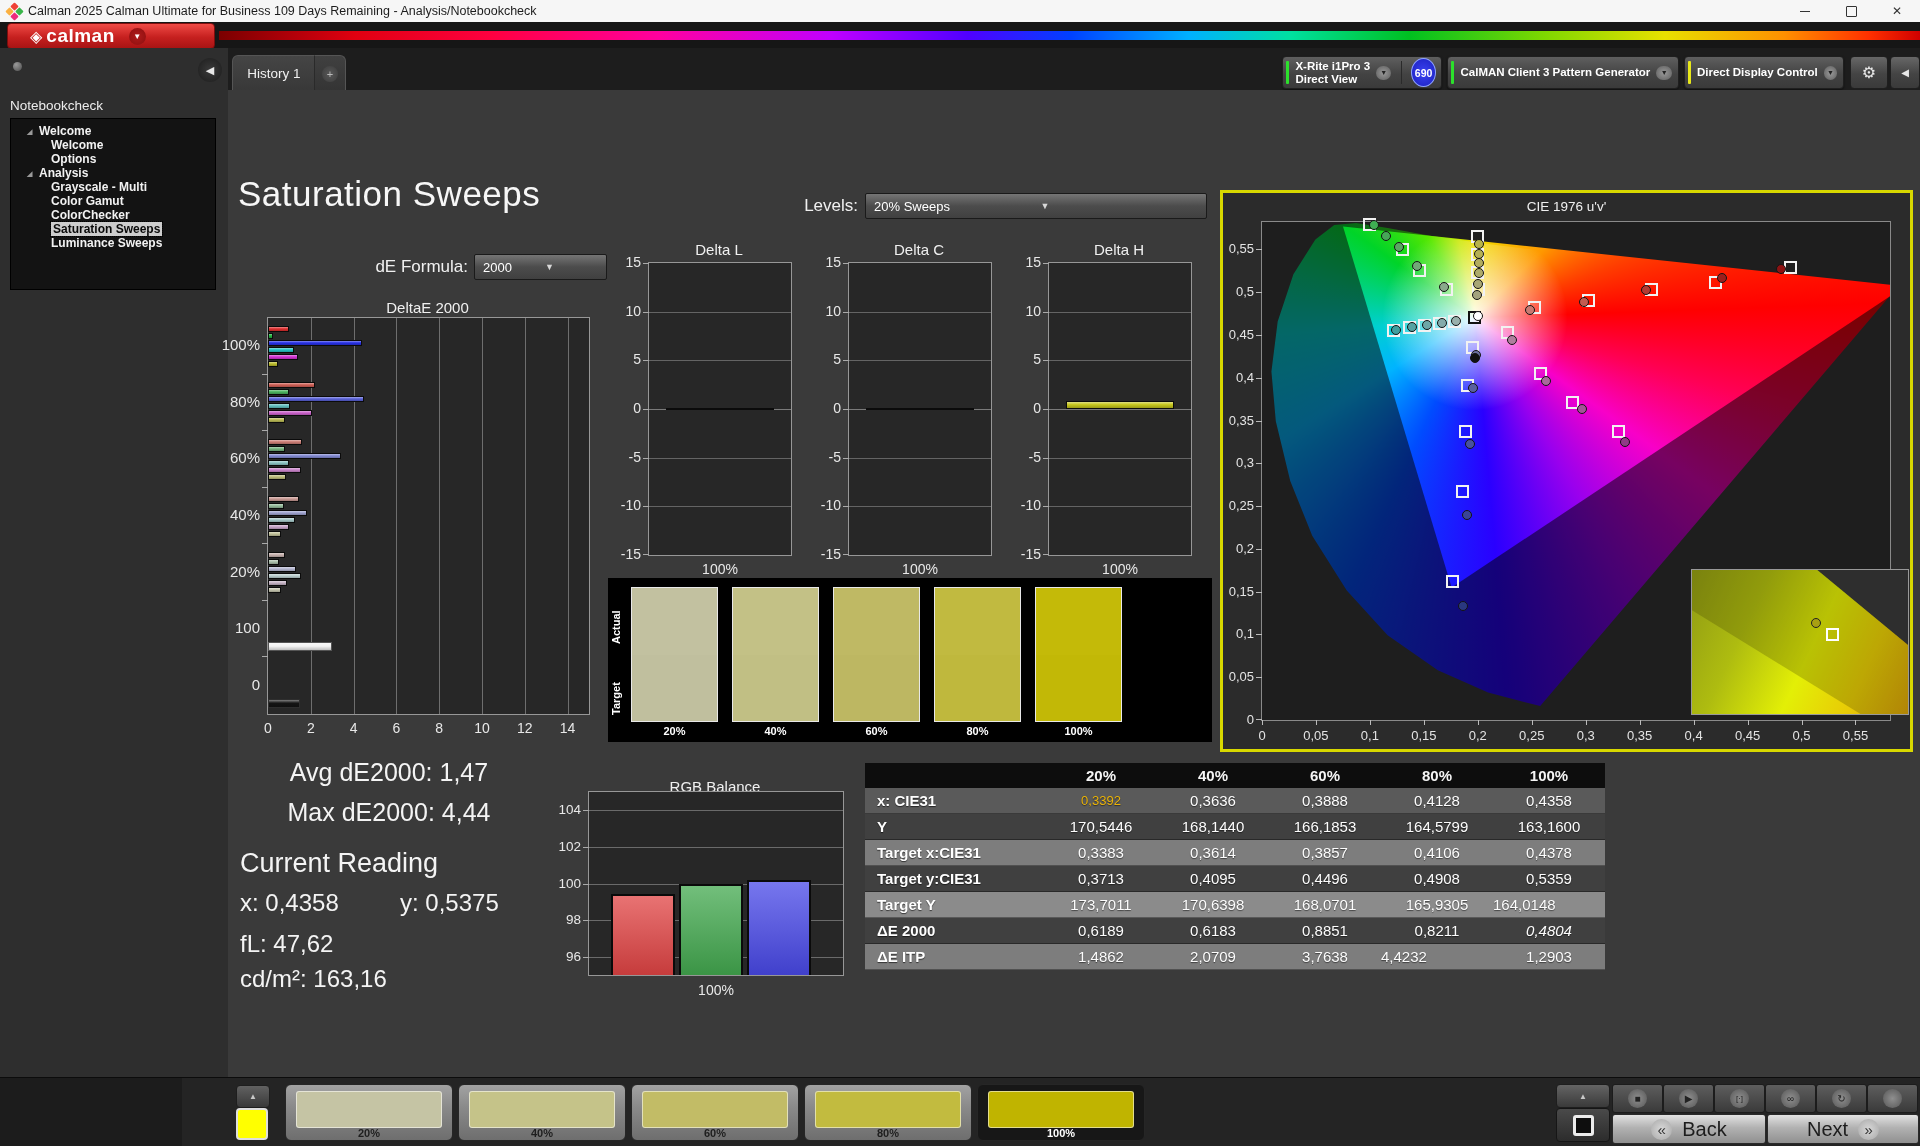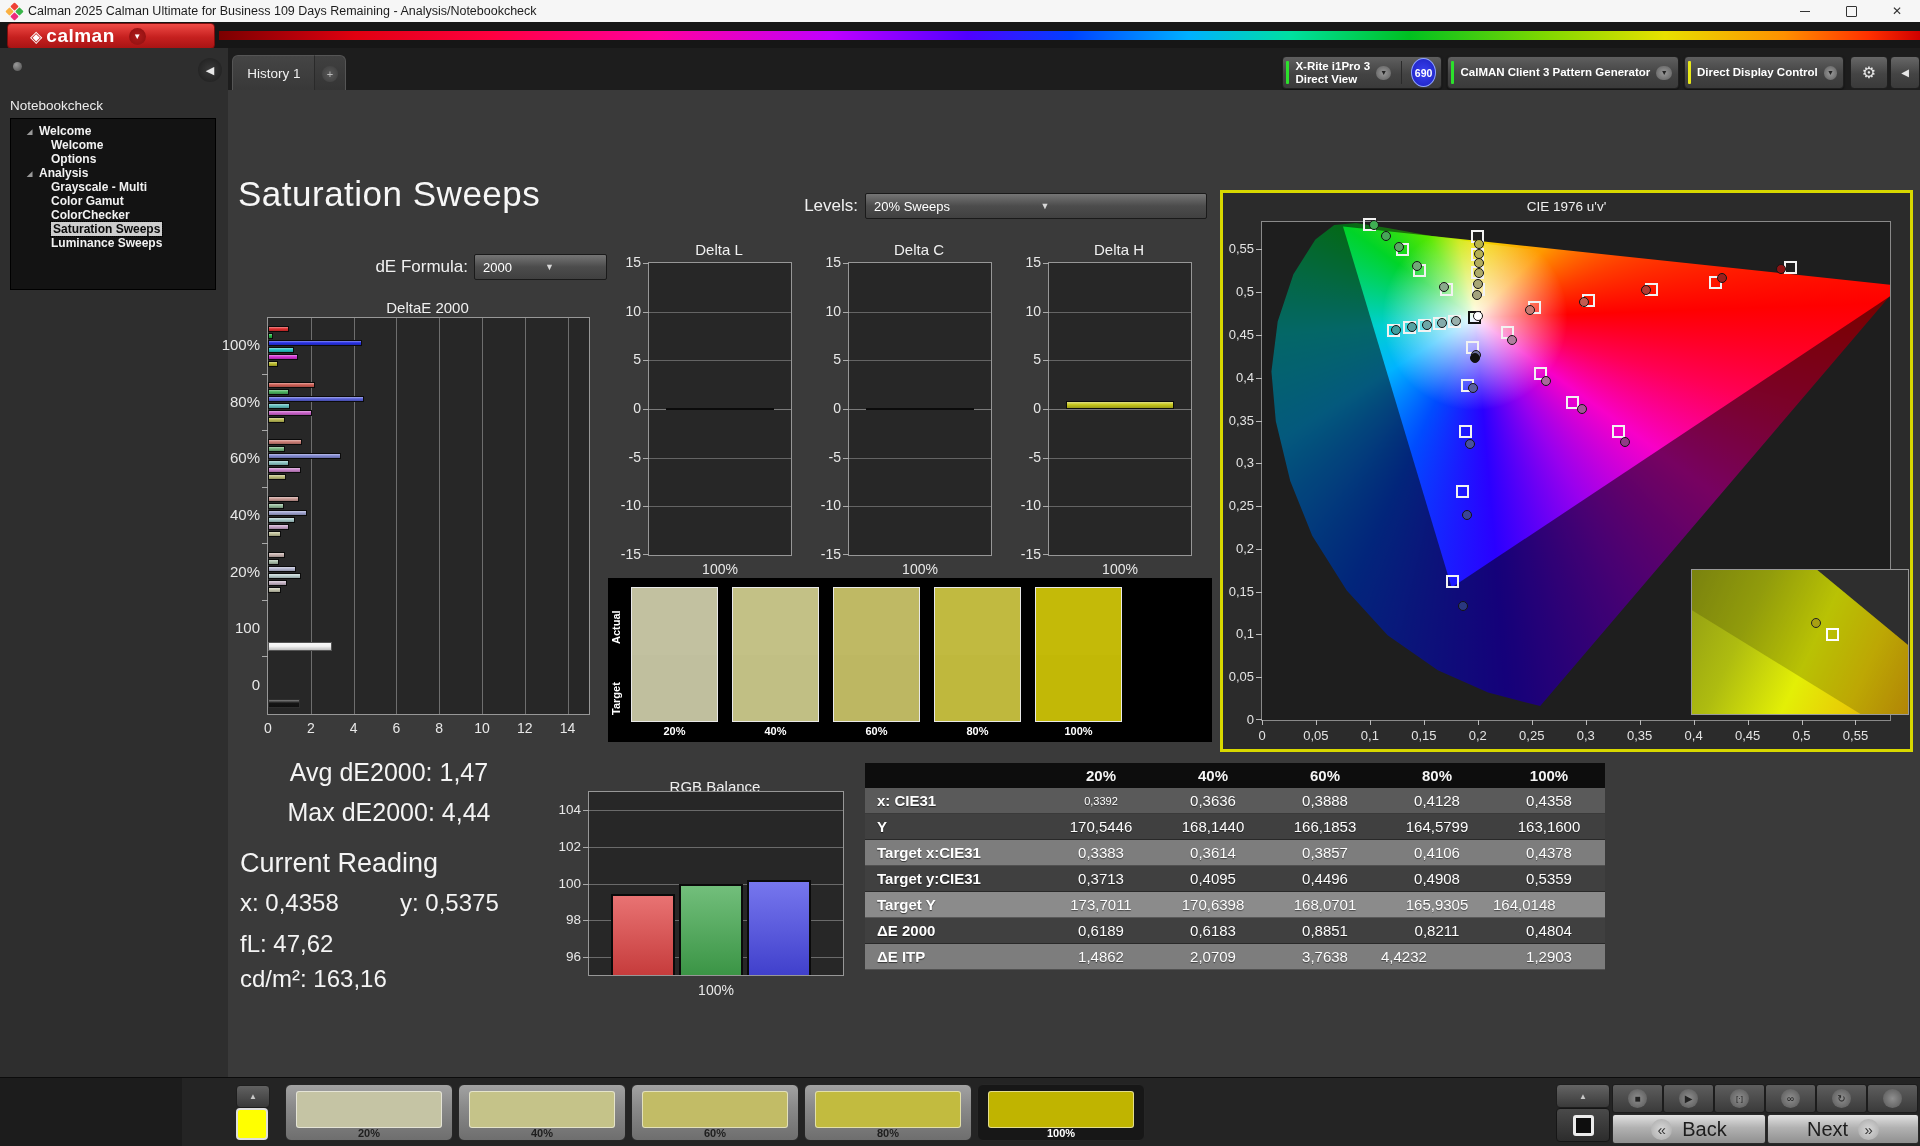--- a/index.html
+++ b/index.html
@@ -522,21 +522,21 @@
       <div class="trow" style="height: 25px; background: rgb(13, 13, 13); align-items: center;">
         <div class="tcell" style="width: 180px; text-align: center; font-size: 15px; font-weight: bold; color: rgb(245, 245, 245);"></div>
         <div class="tcell" style="width: 112px; text-align: center; font-size: 15px; font-weight: bold; color: rgb(245, 245, 245);">20%</div>
         <div class="tcell" style="width: 112px; text-align: center; font-size: 15px; font-weight: bold; color: rgb(245, 245, 245);">40%</div>
         <div class="tcell" style="width: 112px; text-align: center; font-size: 15px; font-weight: bold; color: rgb(245, 245, 245);">60%</div>
         <div class="tcell" style="width: 112px; text-align: center; font-size: 15px; font-weight: bold; color: rgb(245, 245, 245);">80%</div>
         <div class="tcell" style="width: 112px; text-align: center; font-size: 15px; font-weight: bold; color: rgb(245, 245, 245);">100%</div>
       </div>
       <div class="trow" style="height: 26px; background: rgb(90, 90, 90); align-items: center; border-bottom: 1px solid rgba(0, 0, 0, 0.35); box-sizing: border-box;">
         <div class="tcell" style="width: 180px; padding-left: 12px; font-size: 15px; font-weight: bold; color: rgb(255, 255, 255); text-shadow: rgba(0, 0, 0, 0.6) 0px 1px 1px;">x: CIE31</div>
-        <div class="tcell" style="width: 112px; text-align: center; font-size: 11px; color: #ffffff; text-shadow: rgba(0, 0, 0, 0.5) 0px 1px 1px;">0,3392</div>
+        <div class="tcell" style="width: 112px; text-align: center; font-size: 13px; color: #eab308; text-shadow: rgba(0, 0, 0, 0.5) 0px 1px 1px;">0,3392</div>
         <div class="tcell" style="width: 112px; text-align: center; font-size: 15px; color: rgb(253, 253, 253); text-shadow: rgba(0, 0, 0, 0.5) 0px 1px 1px;">0,3636</div>
         <div class="tcell" style="width: 112px; text-align: center; font-size: 15px; color: rgb(253, 253, 253); text-shadow: rgba(0, 0, 0, 0.5) 0px 1px 1px;">0,3888</div>
         <div class="tcell" style="width: 112px; text-align: center; font-size: 15px; color: rgb(253, 253, 253); text-shadow: rgba(0, 0, 0, 0.5) 0px 1px 1px;">0,4128</div>
         <div class="tcell" style="width: 112px; text-align: center; font-size: 15px; color: rgb(253, 253, 253); text-shadow: rgba(0, 0, 0, 0.5) 0px 1px 1px;">0,4358</div>
       </div>
       <div class="trow" style="height: 26px; background: rgb(64, 64, 64); align-items: center; border-bottom: 1px solid rgba(0, 0, 0, 0.35); box-sizing: border-box;">
         <div class="tcell" style="width: 180px; padding-left: 12px; font-size: 15px; font-weight: bold; color: rgb(255, 255, 255); text-shadow: rgba(0, 0, 0, 0.6) 0px 1px 1px;">Y</div>
         <div class="tcell" style="width: 112px; text-align: center; font-size: 15px; color: rgb(253, 253, 253); text-shadow: rgba(0, 0, 0, 0.5) 0px 1px 1px;">170,5446</div>
         <div class="tcell" style="width: 112px; text-align: center; font-size: 15px; color: rgb(253, 253, 253); text-shadow: rgba(0, 0, 0, 0.5) 0px 1px 1px;">168,1440</div>
         <div class="tcell" style="width: 112px; text-align: center; font-size: 15px; color: rgb(253, 253, 253); text-shadow: rgba(0, 0, 0, 0.5) 0px 1px 1px;">166,1853</div>
@@ -566,21 +566,21 @@
         <div class="tcell" style="width: 112px; text-align: center; font-size: 15px; color: rgb(253, 253, 253); text-shadow: rgba(0, 0, 0, 0.5) 0px 1px 1px;">168,0701</div>
         <div class="tcell" style="width: 112px; text-align: center; font-size: 15px; color: rgb(253, 253, 253); text-shadow: rgba(0, 0, 0, 0.5) 0px 1px 1px;">165,9305</div>
         <div class="tcell" style="width: 112px; text-align: left; font-size: 15px; color: rgb(253, 253, 253); text-shadow: rgba(0, 0, 0, 0.5) 0px 1px 1px;">164,0148</div>
       </div>
       <div class="trow" style="height: 26px; background: rgb(64, 64, 64); align-items: center; border-bottom: 1px solid rgba(0, 0, 0, 0.35); box-sizing: border-box;">
         <div class="tcell" style="width: 180px; padding-left: 12px; font-size: 15px; font-weight: bold; color: rgb(255, 255, 255); text-shadow: rgba(0, 0, 0, 0.6) 0px 1px 1px;">ΔE 2000</div>
         <div class="tcell" style="width: 112px; text-align: center; font-size: 15px; color: rgb(253, 253, 253); text-shadow: rgba(0, 0, 0, 0.5) 0px 1px 1px;">0,6189</div>
         <div class="tcell" style="width: 112px; text-align: center; font-size: 15px; color: rgb(253, 253, 253); text-shadow: rgba(0, 0, 0, 0.5) 0px 1px 1px;">0,6183</div>
         <div class="tcell" style="width: 112px; text-align: center; font-size: 15px; color: rgb(253, 253, 253); text-shadow: rgba(0, 0, 0, 0.5) 0px 1px 1px;">0,8851</div>
         <div class="tcell" style="width: 112px; text-align: center; font-size: 15px; color: rgb(253, 253, 253); text-shadow: rgba(0, 0, 0, 0.5) 0px 1px 1px;">0,8211</div>
-        <div class="tcell" style="width: 112px; text-align: center; font-size: 15px; color: rgb(253, 253, 253); text-shadow: rgba(0, 0, 0, 0.5) 0px 1px 1px;">0,4804</div>
+        <div class="tcell" style="width: 112px; text-align: center; font-size: 15px; color: rgb(253, 253, 253); text-shadow: rgba(0, 0, 0, 0.5) 0px 1px 1px; font-style: italic;">0,4804</div>
       </div>
       <div class="trow" style="height: 26px; background: rgb(125, 125, 125); align-items: center; border-bottom: 1px solid rgba(0, 0, 0, 0.35); box-sizing: border-box;">
         <div class="tcell" style="width: 180px; padding-left: 12px; font-size: 15px; font-weight: bold; color: rgb(255, 255, 255); text-shadow: rgba(0, 0, 0, 0.6) 0px 1px 1px;">ΔE ITP</div>
         <div class="tcell" style="width: 112px; text-align: center; font-size: 15px; color: rgb(253, 253, 253); text-shadow: rgba(0, 0, 0, 0.5) 0px 1px 1px;">1,4862</div>
         <div class="tcell" style="width: 112px; text-align: center; font-size: 15px; color: rgb(253, 253, 253); text-shadow: rgba(0, 0, 0, 0.5) 0px 1px 1px;">2,0709</div>
         <div class="tcell" style="width: 112px; text-align: center; font-size: 15px; color: rgb(253, 253, 253); text-shadow: rgba(0, 0, 0, 0.5) 0px 1px 1px;">3,7638</div>
         <div class="tcell" style="width: 112px; text-align: left; font-size: 15px; color: rgb(253, 253, 253); text-shadow: rgba(0, 0, 0, 0.5) 0px 1px 1px;">4,4232</div>
         <div class="tcell" style="width: 112px; text-align: center; font-size: 15px; color: rgb(253, 253, 253); text-shadow: rgba(0, 0, 0, 0.5) 0px 1px 1px;">1,2903</div>
       </div>
     </div>

